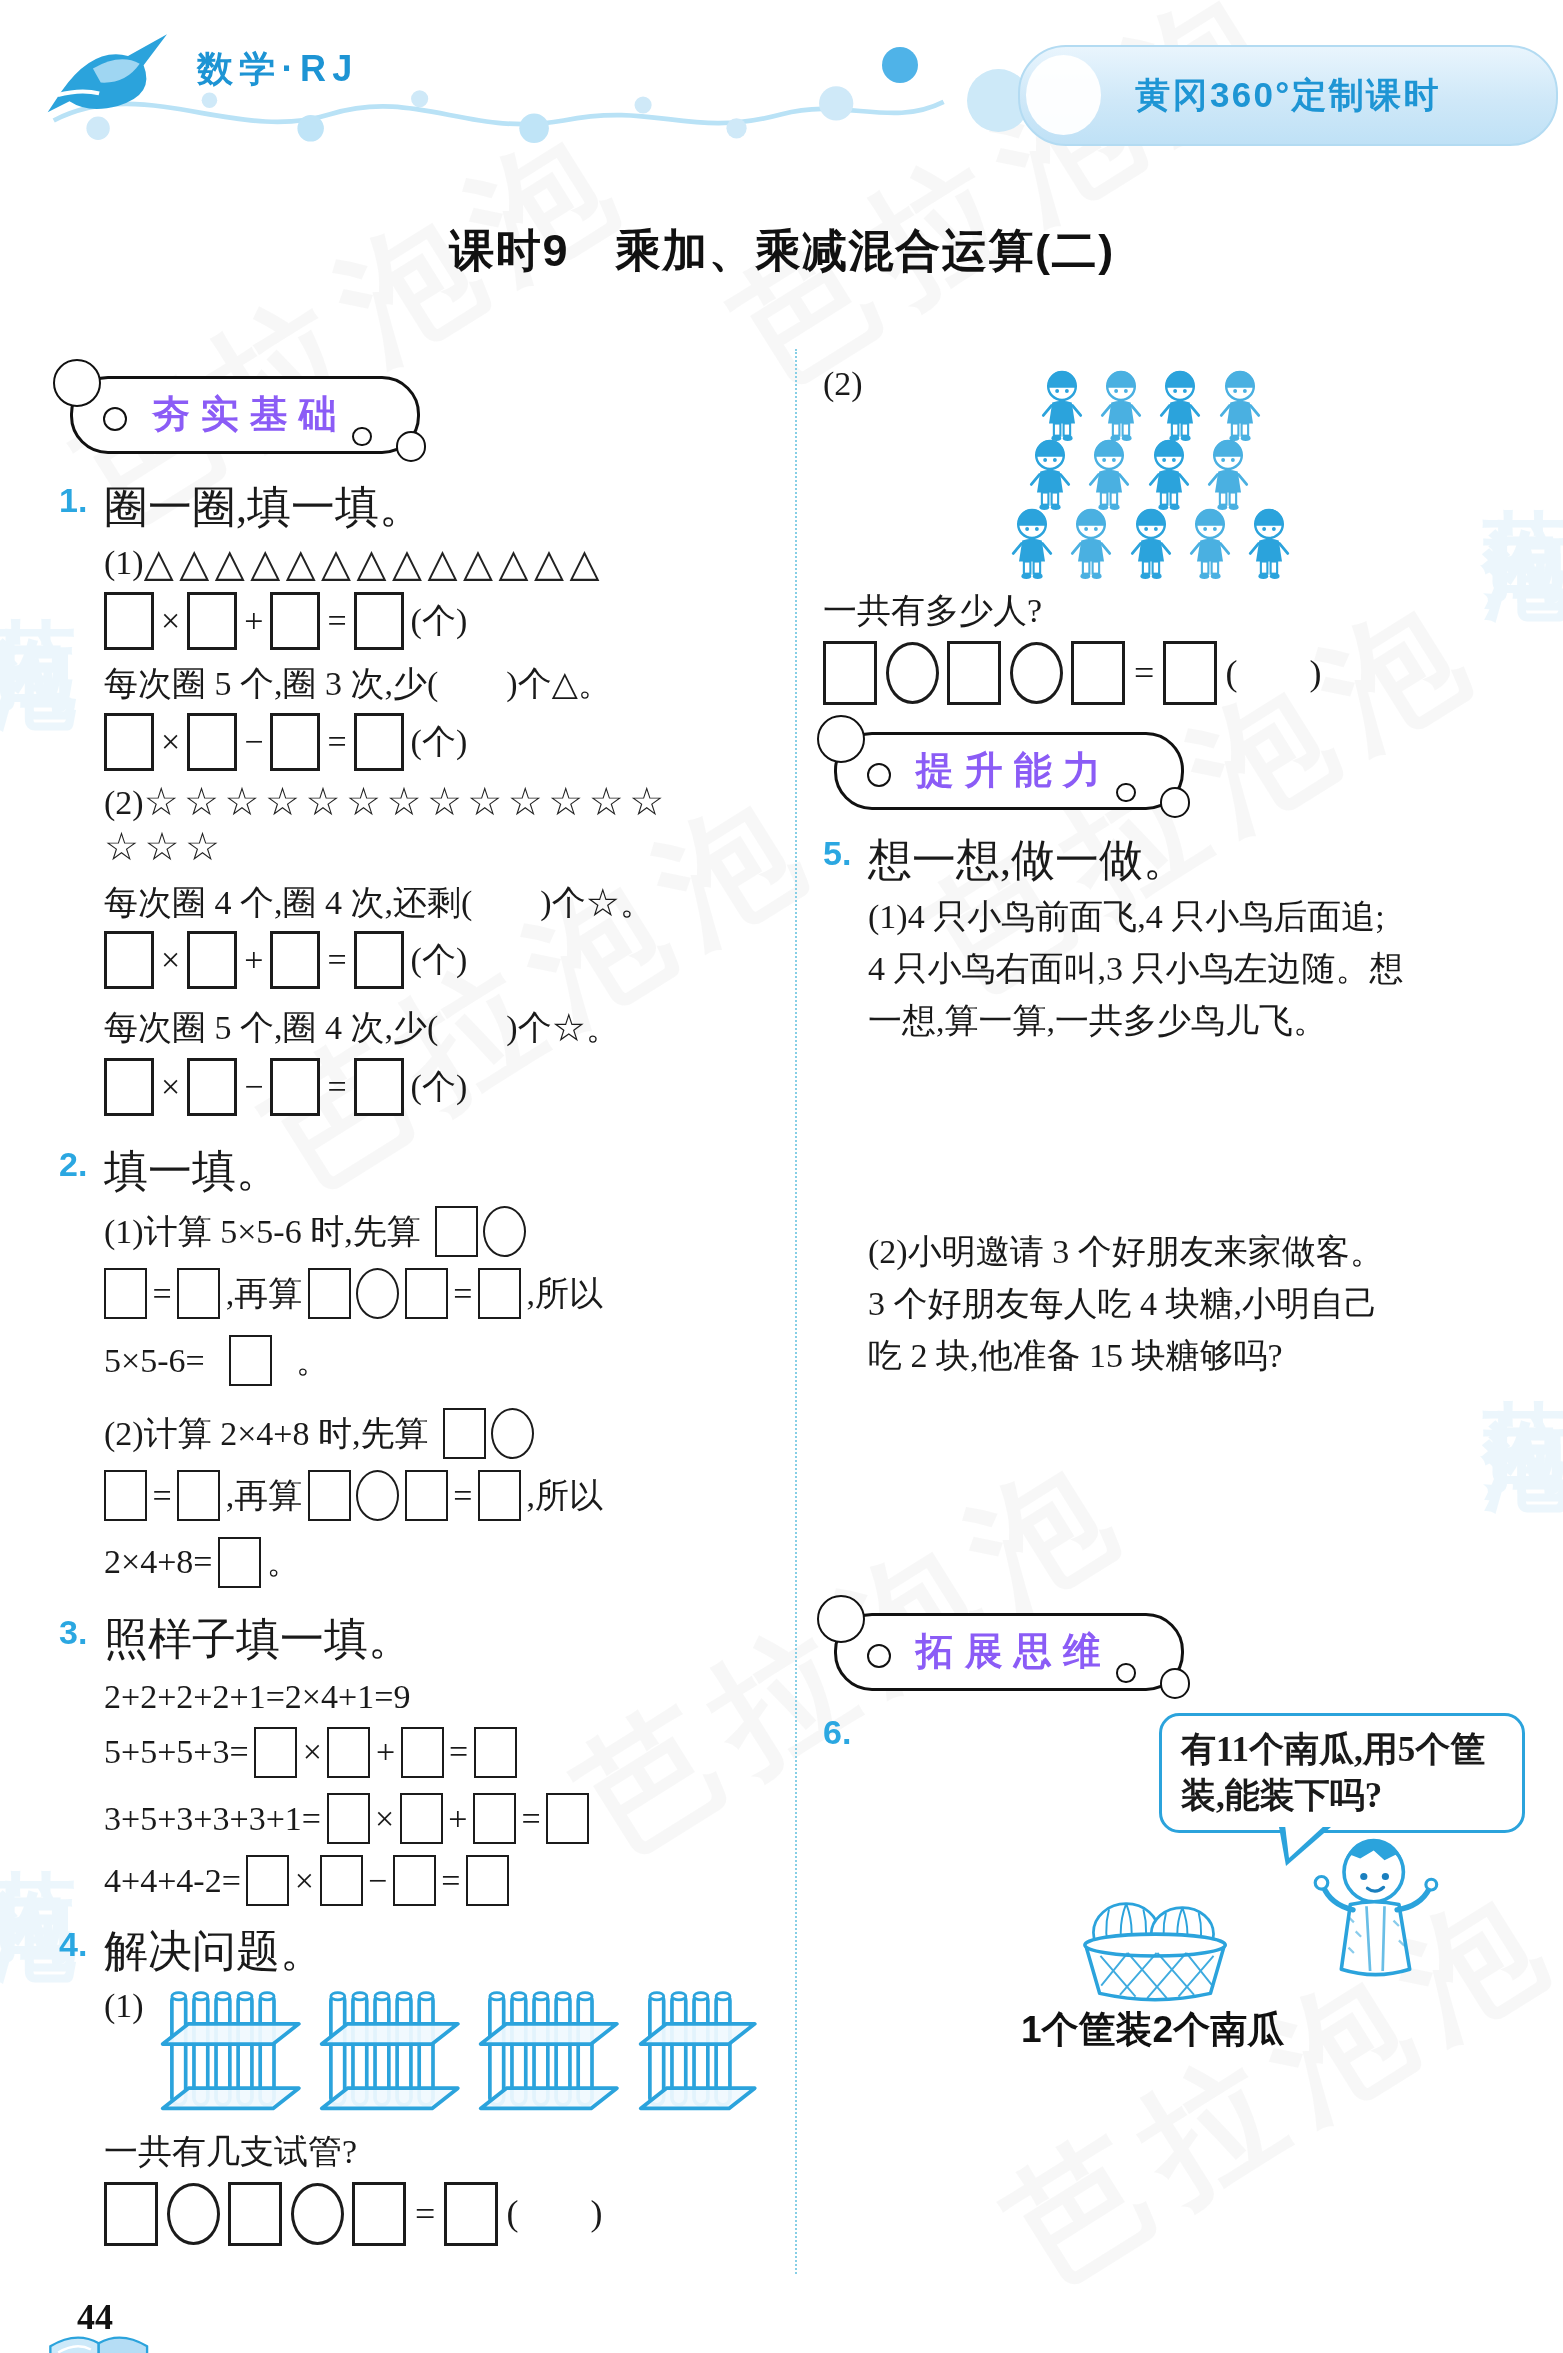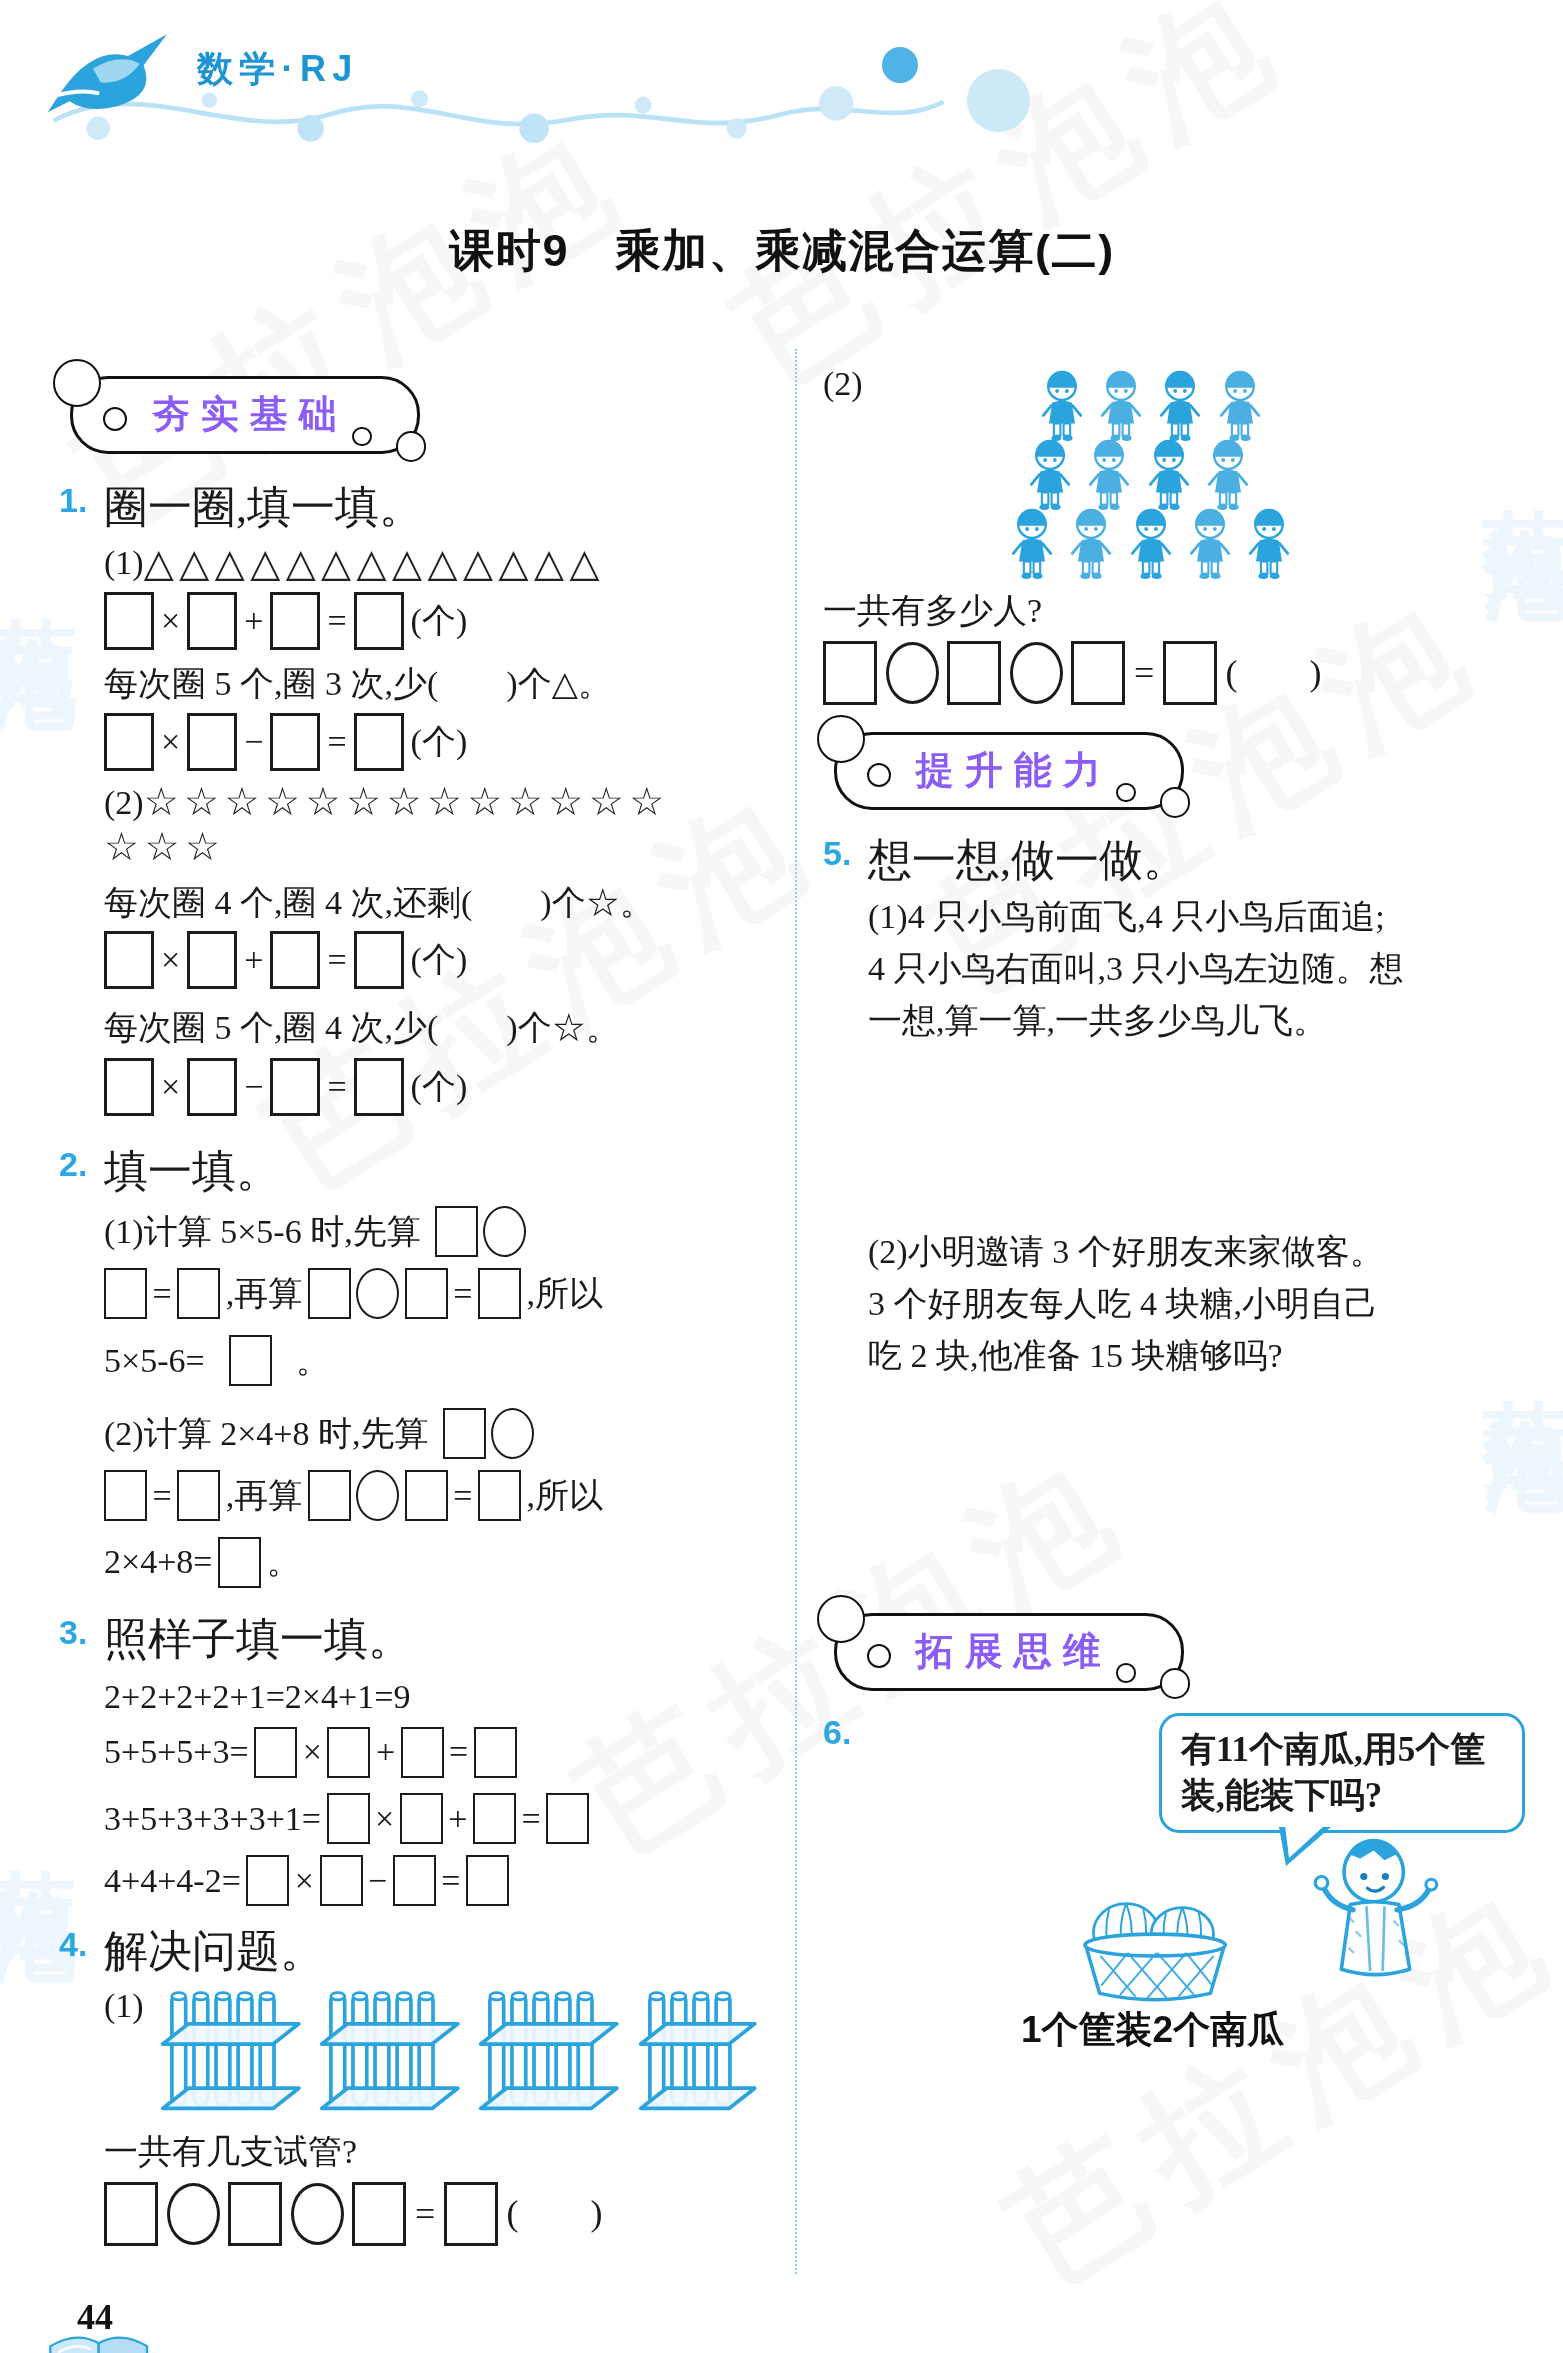--- a/index.html
+++ b/index.html
@@ -109,20 +109,23 @@
     <circle cx="1010" cy="66" r="22" fill="#cfe9f8"></circle>
   </svg>
   <svg class="wave" style="left:38px;top:17px;position:absolute" width="141" height="117" viewBox="0 0 180 150">
     <path d="M30 95 Q70 38 115 50 L165 22 L135 62 Q150 100 102 114 Q64 124 40 108 L12 122 Z" fill="#2ba3dc"></path>
     <path d="M70 66 Q105 46 130 60 Q112 86 80 84 Z" fill="#9fd6f2"></path>
     <path d="M25 100 Q55 92 78 98" stroke="#fff" stroke-width="5" fill="none"></path>
   </svg>
   <div class="brand">数学·RJ</div>
   <div class="wave-dot"></div>
   <div class="badge-dot"></div>
+  <div class="badge">
+    <span class="badge-label">黄冈360°定制课时</span>
+  </div>
 
   <div class="title">课时9　乘加、乘减混合运算(二)</div>
   <div class="divider"></div>
 
   <div class="col left">
 
     <div class="pill" style="margin-top:7.8px;">
       <span class="pc pc1"></span>
       <span class="pc pc2"></span>
       <span class="pill-label">夯实基础</span>

